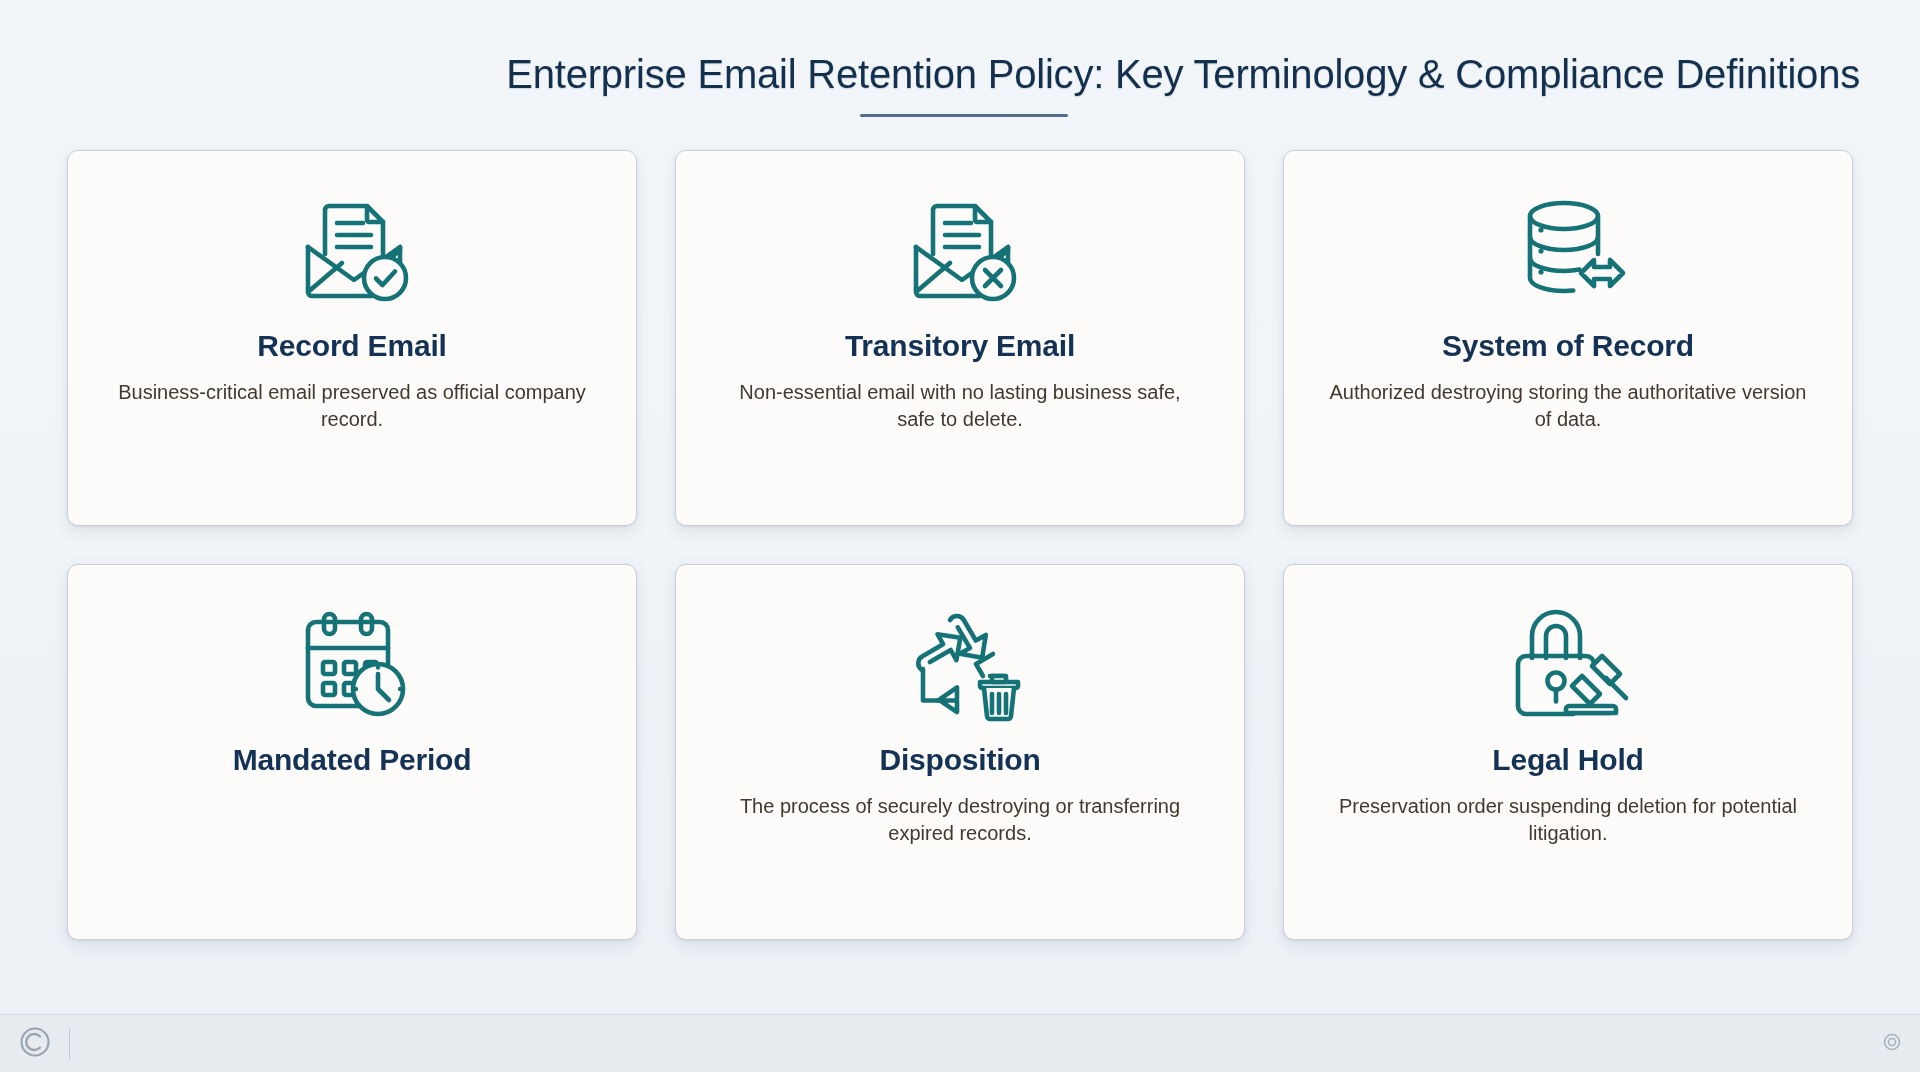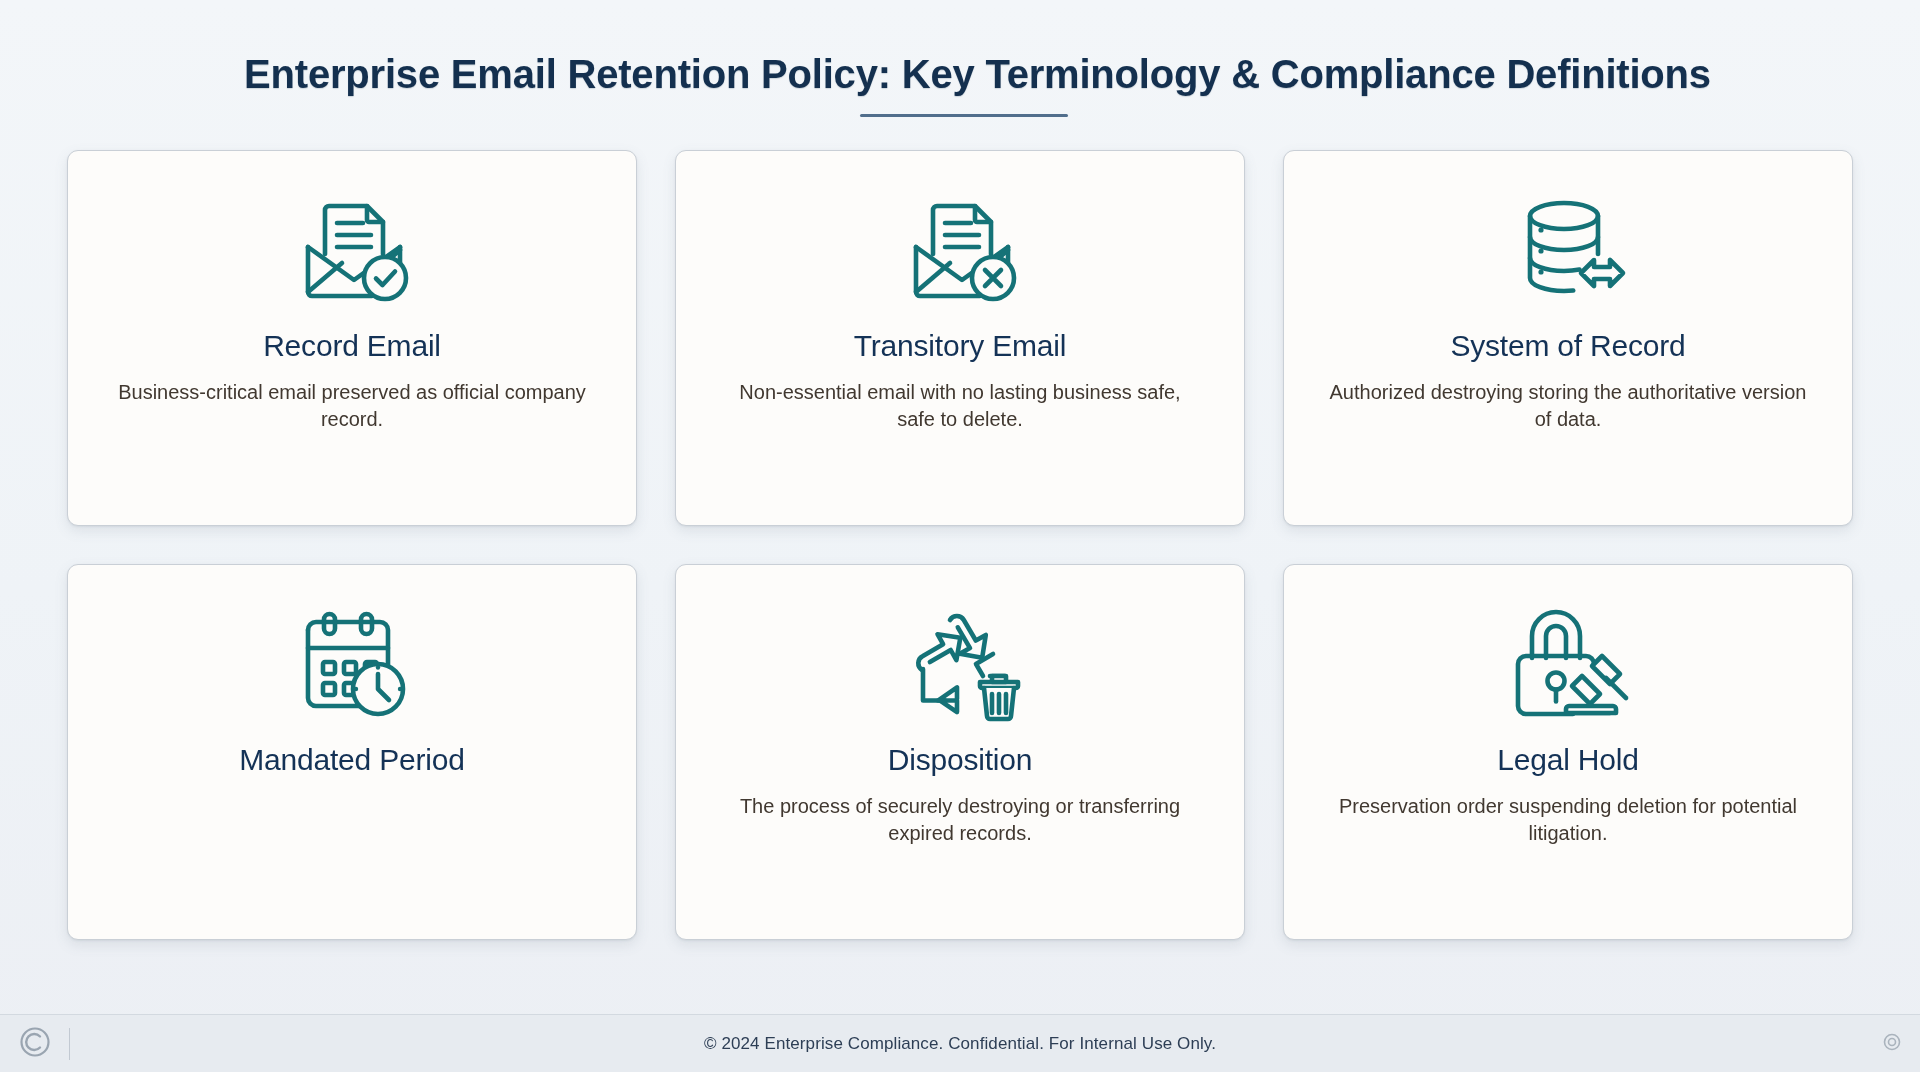--- a/index.html
+++ b/index.html
@@ -13,25 +13,25 @@
     position:relative;
     width:1920px; height:1072px;
     background:linear-gradient(180deg,#f3f6f9 0%,#eff3f7 55%,#eceff4 100%);
     display:flex; flex-direction:column;
   }
 
   
   .title-wrap { padding:52px 60px 0 95px; }
   .page-title {
     font-size:40px;
-    font-weight:bold;
+    font-weight:normal;
     letter-spacing:-0.2px;
     color:#14304f;
     line-height:1.12;
-    text-align:center;
+    text-align:right;
     white-space:nowrap;
     text-shadow:0 1px 1px rgba(160,172,185,.45);
   }
   .title-rule {
     width:208px; height:3px;
     background:#4a6party;
     background:#516e8c;
     border-radius:2px;
     margin:17px 0 0 765px;
   }
@@ -65,21 +65,21 @@
     height:126px;
     display:flex;
     align-items:center;
     justify-content:center;
     margin-bottom:16px;
   }
   .card-icon svg { display:block; }
 
   .card-title {
     font-size:30px;
-    font-weight:normal;
+    font-weight:bold;
     color:#143256;
     letter-spacing:-0.2px;
     margin-bottom:16px;
     text-align:center;
     white-space:nowrap;
   }
   .card-desc {
     font-size:20px;
     line-height:1.38;
     color:#413830;
@@ -254,21 +254,20 @@
   <div class="footer">
     <div class="footer-logo">
       <span>
         <svg width="34" height="34" viewBox="0 0 34 34" fill="none" stroke="#9aa5b1" stroke-width="2.2">
           <circle cx="17" cy="17" r="13.5"></circle>
           <path d="M22 11.5a8 8 0 1 0 0 11" stroke-width="2.4" stroke-linecap="round"></path>
         </svg>
       </span>
       <span class="divider"></span>
     </div>
-    <div class="footer-text">© 2024 Enterprise Compliance. Confidential. For Internal Use Only.</div>
     <span class="footer-mark-right">
       <svg width="20" height="20" viewBox="0 0 20 20" fill="none" stroke="#aab3bd" stroke-width="1.6">
         <circle cx="10" cy="10" r="7.5"></circle>
         <circle cx="10" cy="10" r="3.5"></circle>
       </svg>
     </span>
   </div>
 
 </div>
 

